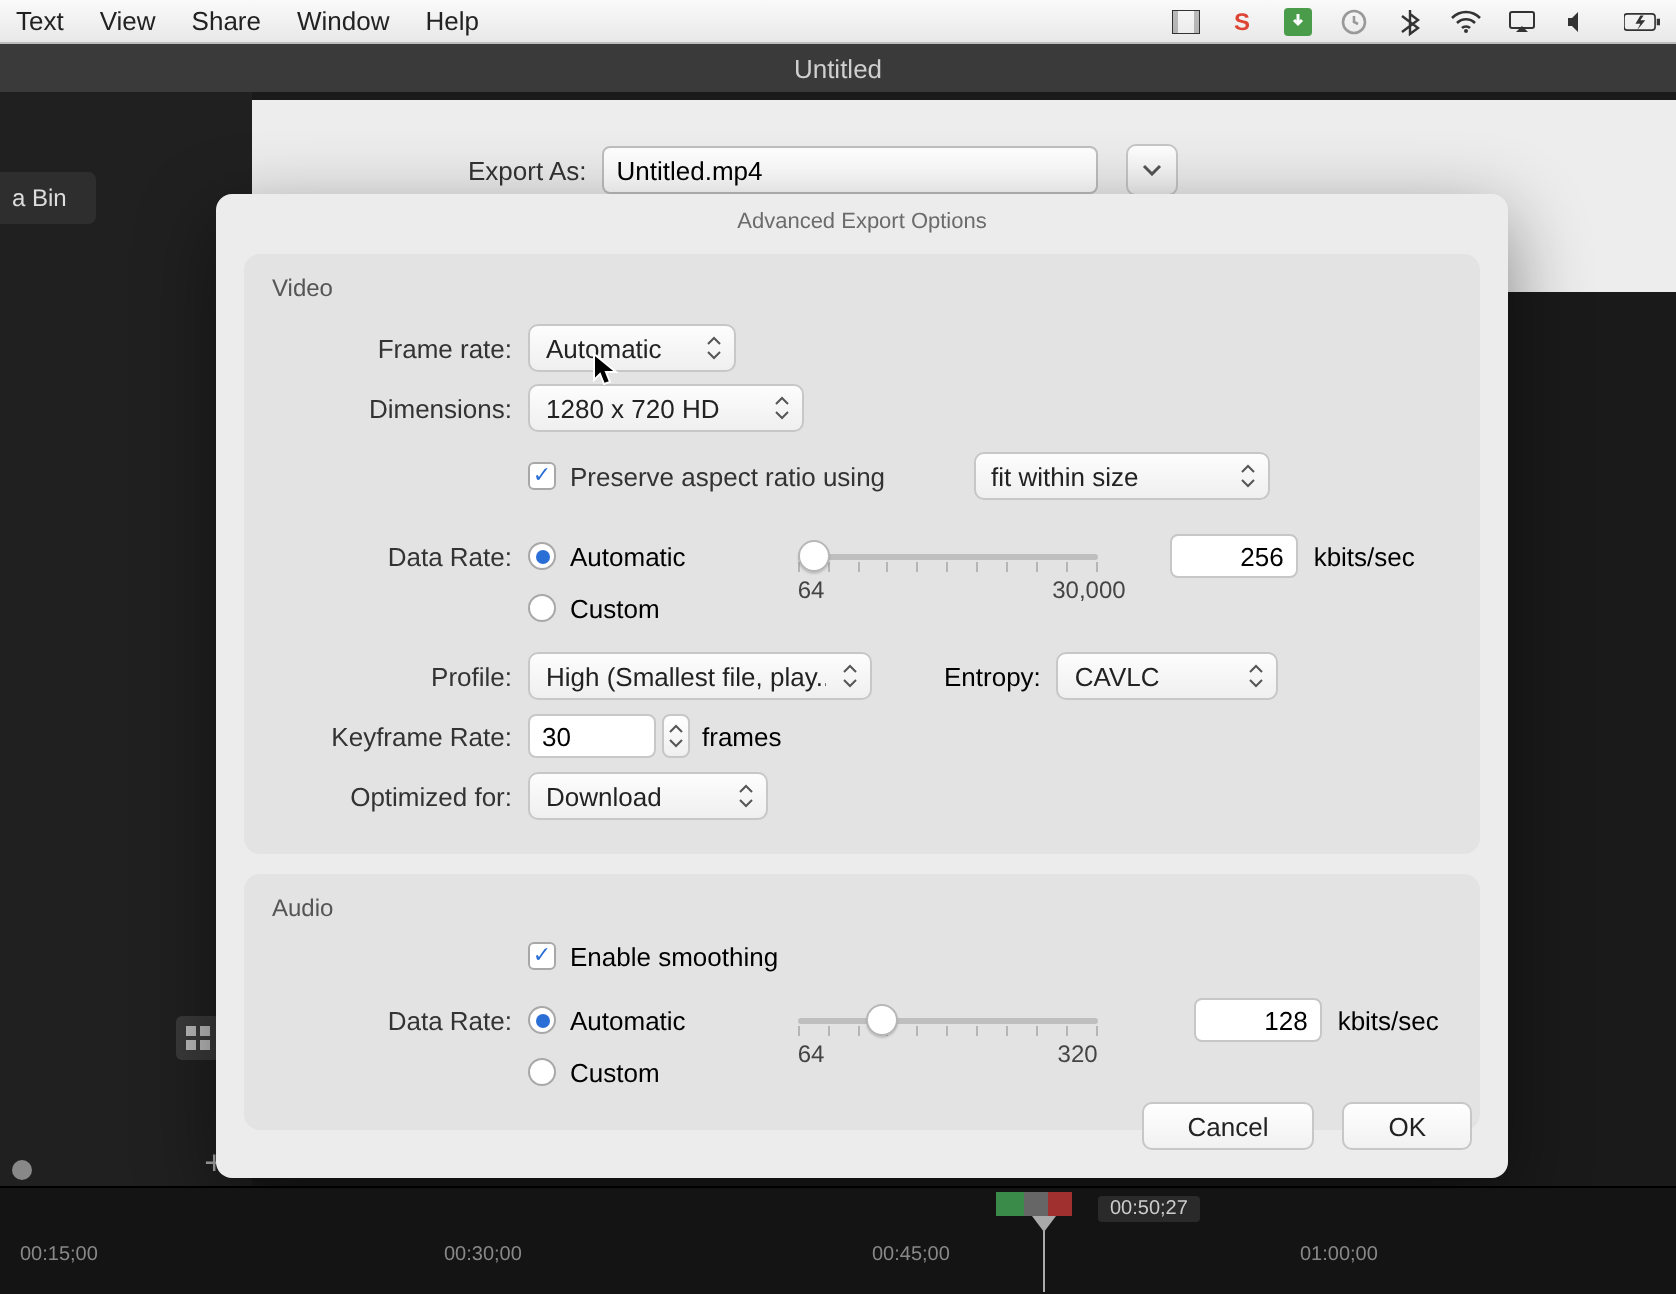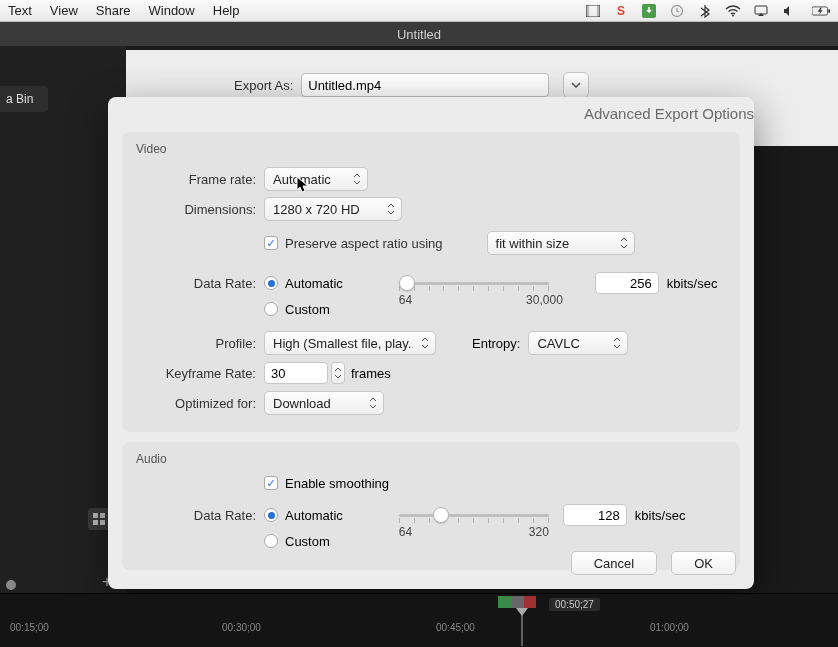--- a/index.html
+++ b/index.html
@@ -25,21 +25,21 @@
 
 
 .export-sheet { position:absolute; top:50px; left:126px; width:712px; height:96px; background:#ededed; }
 .export-row { display:flex; align-items:center; margin-top:22px; margin-left:108px; }
 .export-row .lbl { font-size:13px; color:#333; margin-right:8px; }
 .export-row input { width:248px; height:24px; border:1px solid #bfbfbf; border-radius:4px; padding:0 6px; font-size:13px; background:#fff; }
 .export-row .dd { margin-left:14px; width:26px; height:26px; border:1px solid #c7c7c7; border-radius:5px; background:linear-gradient(#fff,#efefef); display:flex; align-items:center; justify-content:center; }
 
 
 .dialog { position:absolute; top:97px; left:108px; width:646px; height:492px; background:#ececec; border-radius:8px; box-shadow: 0 12px 40px rgba(0,0,0,.45); }
-.dialog-title { text-align:right; font-size:15px; color:#6b6b6b; padding:8px 0 4px; }
+.dialog-title { text-align:center; font-size:11px; color:#6b6b6b; padding:8px 0 4px; }
 
 .section { margin:6px 14px 10px; background:#e3e3e3; border-radius:8px; padding:10px 14px 14px; }
 .section-title { font-size:12px; color:#555; margin-bottom:8px; }
 
 .row { display:flex; align-items:center; min-height:30px; }
 .row .lbl { width:120px; text-align:right; font-size:13px; color:#333; margin-right:8px; }
 .sel { height:24px; border:1px solid #c7c7c7; border-radius:5px; background:linear-gradient(#fdfdfd,#efefef); font-size:13px; color:#222; padding:0 22px 0 8px; display:inline-flex; align-items:center; position:relative; }
 .sel .caret { position:absolute; right:6px; top:4px; }
 .sel .caret svg, .stepper svg, .export-row .dd svg { display:block; }
 
@@ -218,41 +218,41 @@
             <span></span>
             <span></span>
             <span></span>
             <span></span>
             <span></span>
           </div>
         <div class="thumb" style="left:0;"></div>
         <span class="minmax" style="left:0;">64</span>
         <span class="minmax" style="right:-14px;">30,000</span>
       </div>
-      <div class="num-input" style="margin-left:46px;padding-left:13px;">256</div>
+      <div class="num-input" style="margin-left:36px;padding-left:13px;">256</div>
       <span style="font-size:13px; margin-left:8px;">kbits/sec</span>
     </div>
     <div class="row" style="margin-top:-4px;">
       <span class="lbl"></span>
       <span class="radio"></span>
       <span style="font-size:13px;">Custom</span>
     </div>
 
     <div class="row" style="margin-top:4px;">
       <span class="lbl">Profile:</span>
       <div class="sel" style="width:172px;">
         <span style="white-space:nowrap; overflow:hidden;">High (Smallest file, play...</span>
         <span class="caret">
             <svg width="8" height="14" viewBox="0 0 8 14">
               <path d="M1 5l3-3 3 3M1 9l3 3 3-3" stroke="#555" fill="none"></path>
             </svg>
           </span>
       </div>
       <span style="font-size:13px; margin-left:36px;">Entropy:</span>
-      <div class="sel" style="width:100px; margin-left:8px;">
+      <div class="sel" style="width:111px; margin-left:8px;">
         <span>CAVLC</span>
         <span class="caret">
             <svg width="8" height="14" viewBox="0 0 8 14">
               <path d="M1 5l3-3 3 3M1 9l3 3 3-3" stroke="#555" fill="none"></path>
             </svg>
           </span>
       </div>
     </div>
 
     <div class="row">
@@ -303,21 +303,21 @@
             <span></span>
             <span></span>
             <span></span>
             <span></span>
             <span></span>
           </div>
         <div class="thumb" style="left:34px;"></div>
         <span class="minmax" style="left:0;">64</span>
         <span class="minmax" style="right:0;">320</span>
       </div>
-      <div class="num-input" style="margin-left:14px;">128</div>
+      <div class="num-input" style="margin-left:48px;">128</div>
       <span style="font-size:13px; margin-left:8px;">kbits/sec</span>
     </div>
     <div class="row" style="margin-top:-4px;">
       <span class="lbl"></span>
       <span class="radio"></span>
       <span style="font-size:13px;">Custom</span>
     </div>
   </div>
 
   <div class="btn-row">

